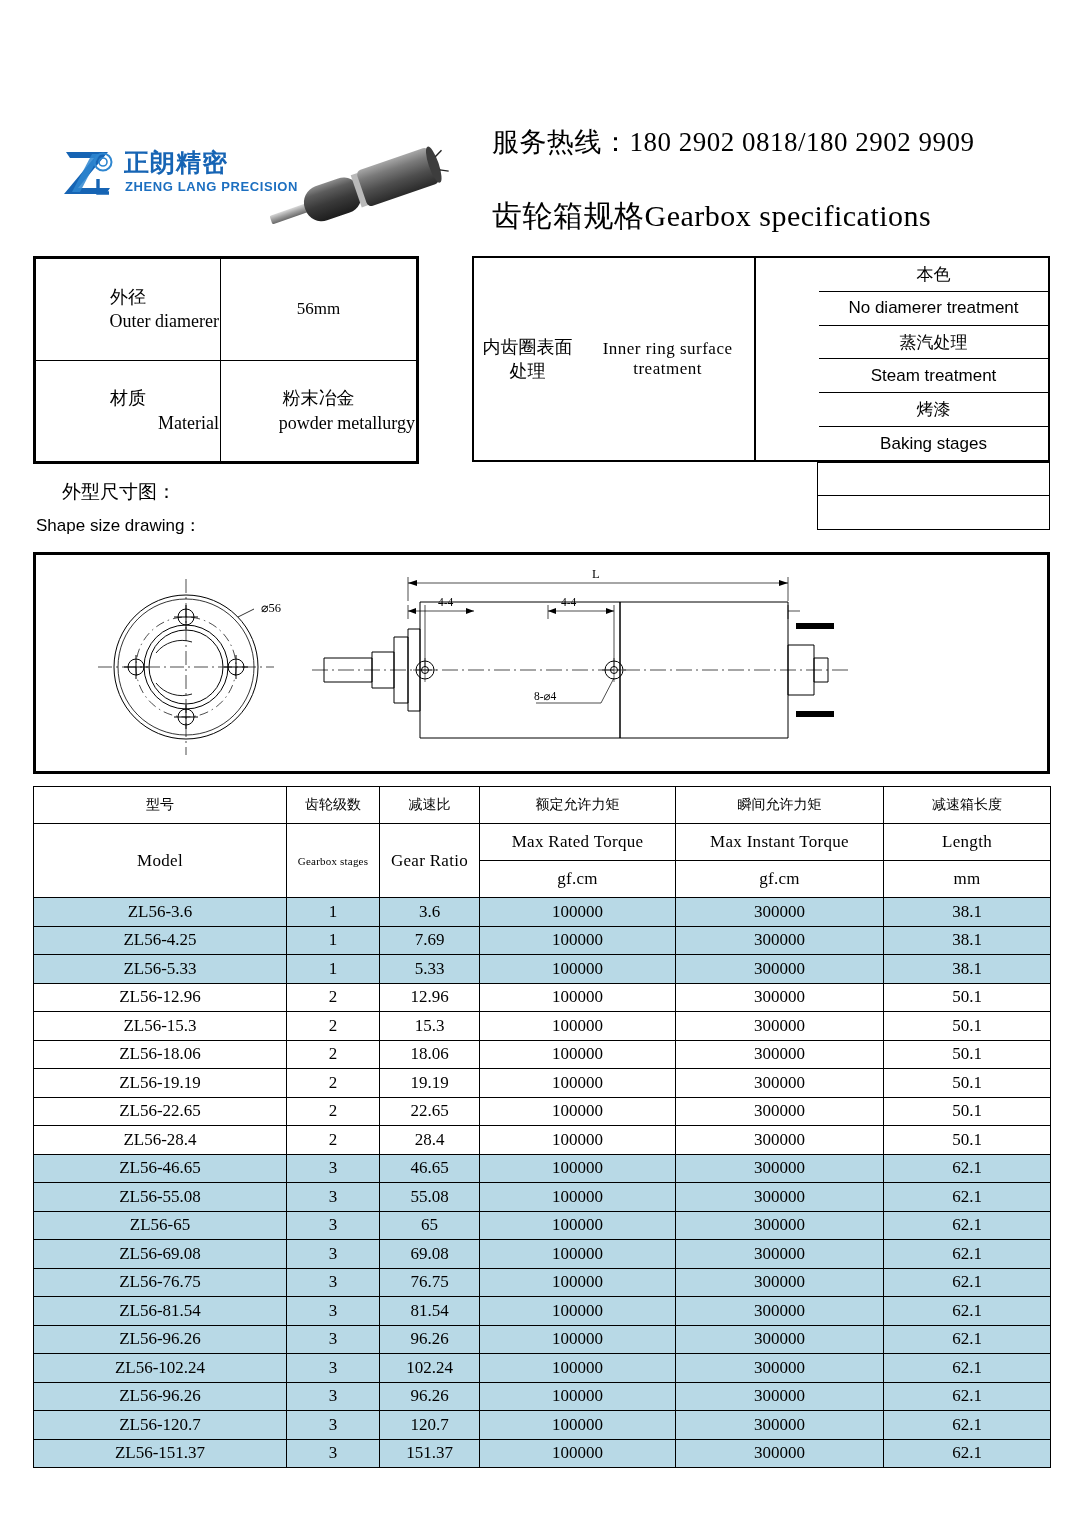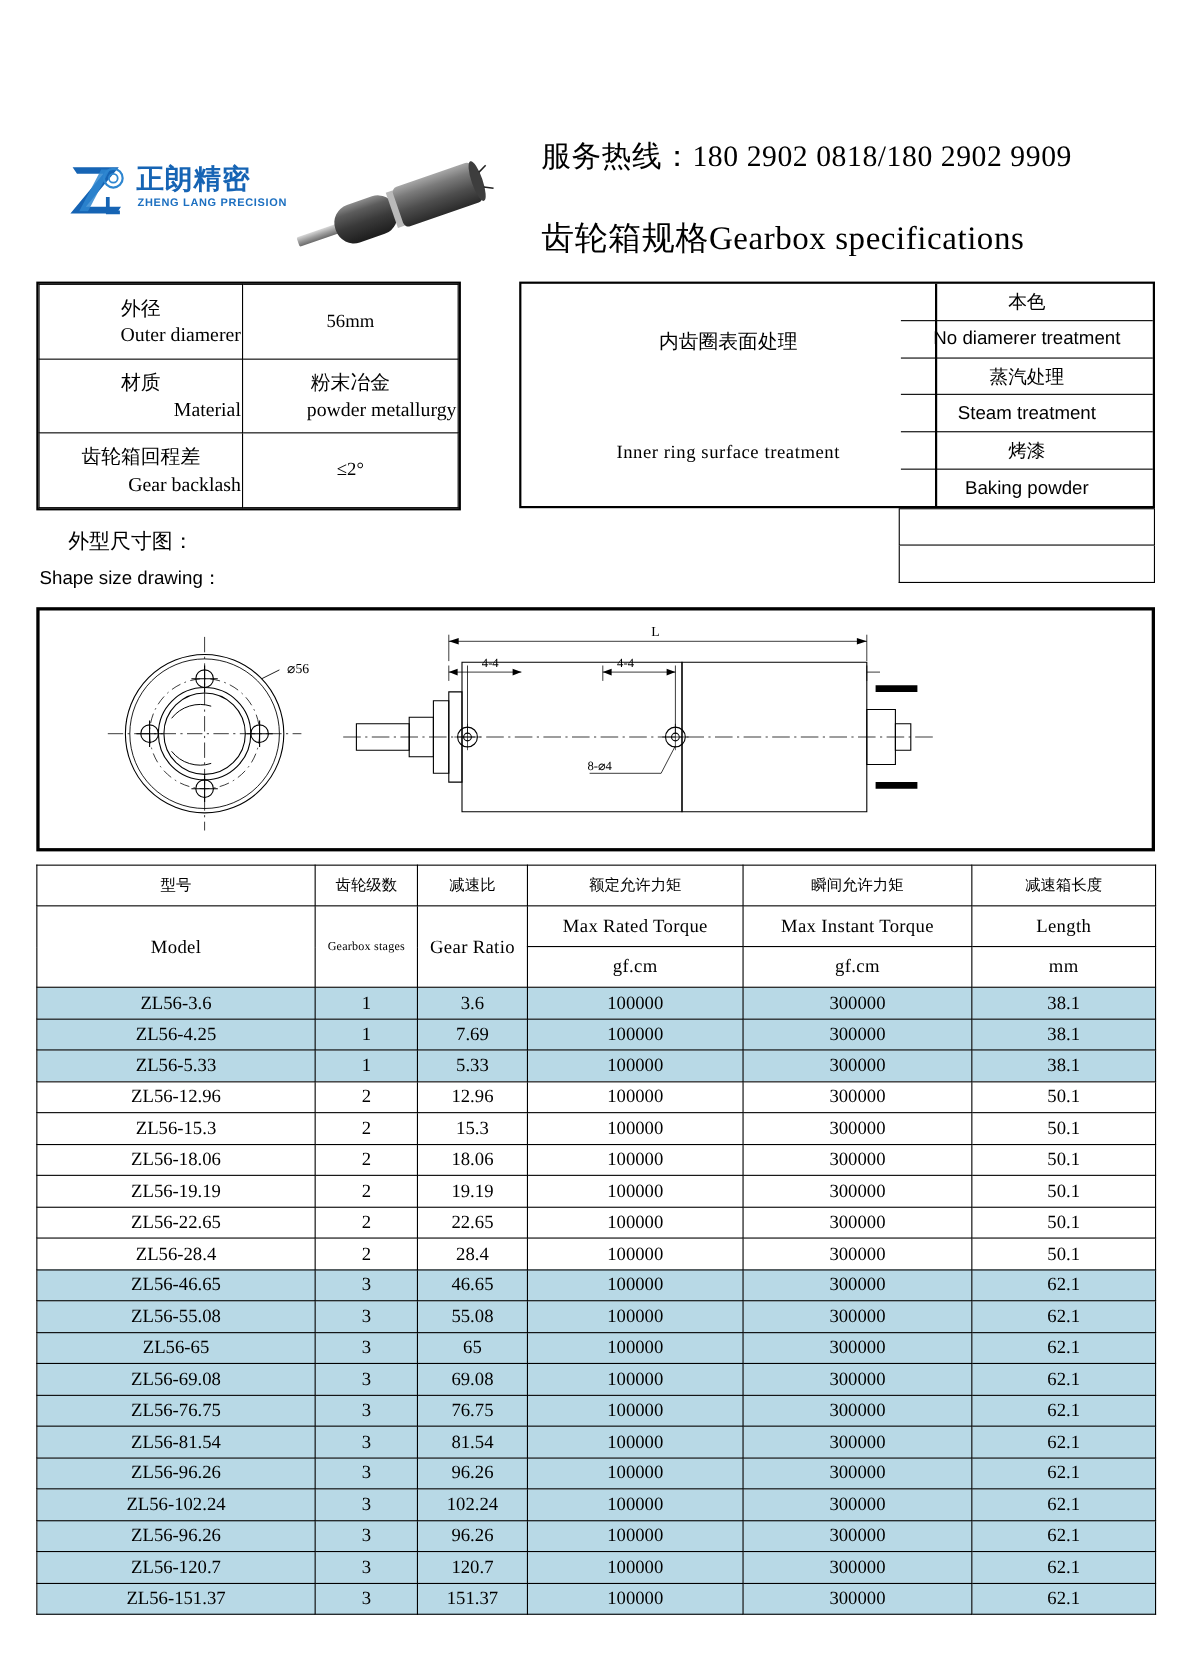--- a/index.html
+++ b/index.html
@@ -42,21 +42,21 @@
     letter-spacing: 1px;
     color: #1664b4;
     white-space: nowrap;
     text-align: right;
   }
   .logo-en {
     position: absolute;
     left: 63px; top: 33px;
     font-family: "Liberation Sans", sans-serif;
     font-weight: bold;
-    font-size: 10px;
+    font-size: 13px;
     letter-spacing: 0.6px;
     color: #1c6fc0;
     white-space: nowrap;
   }
 
   .photo {
     position: absolute;
     left: 252px; top: 142px;
     width: 216px; height: 96px;
   }
@@ -107,25 +107,25 @@
   .spec-right .outer {
     position: absolute;
     left: 0; top: 0;
     width: 578px; height: 206px;
     border: 2px solid #000;
     box-sizing: border-box;
   }
   .sr-leftcell {
     position: absolute;
     left: 0; top: 0;
-    width: 378px; height: 100%;
+    width: 282px; height: 100%;
     border-right: 2px solid #000;
     box-sizing: border-box;
     display: flex;
-    flex-direction: column;
+    flex-direction: row;
     justify-content: space-around;
     align-items: center;
     text-align: center;
   }
   .sr-leftcell .cn-lbl { font-size: 18px; }
   .sr-leftcell .en-lbl { font-size: 17px; letter-spacing: 0.5px; }
   .sr-rightcol {
     position: absolute;
     left: 345px; top: 0;
     right: 0; height: 100%;
@@ -278,44 +278,37 @@
     <tr>
       <td class="lbl two-line">
         <span class="l1">材质</span>
         <span class="l2">Material</span>
       </td>
       <td class="two-line">
         <span class="l1">粉末冶金</span>
         <span class="l2">powder metallurgy</span>
       </td>
     </tr>
-    <tr>
-      <td class="lbl two-line">
-        <span class="l1">齿轮箱回程差</span>
-        <span class="l2">Gear backlash</span>
-      </td>
-      <td>≤2°</td>
-    </tr>
   </tbody>
     </table>
 </div>
 
 <div class="spec-right">
   <div class="outer">
     <div class="sr-leftcell">
       <div class="cn-lbl">内齿圈表面处理</div>
       <div class="en-lbl">Inner ring surface treatment</div>
     </div>
     <div class="sr-rightcol">
       <div class="cell">本色</div>
       <div class="cell en">No diamerer treatment</div>
       <div class="cell">蒸汽处理</div>
       <div class="cell en">Steam treatment</div>
       <div class="cell">烤漆</div>
-      <div class="cell en">Baking powder</div>
+      <div class="cell en">Baking stages</div>
     </div>
   </div>
   <div class="sr-extra">
     <div class="erow"></div>
     <div class="erow"></div>
   </div>
 </div>
 
 <div class="shape-cn">外型尺寸图：</div>
 <div class="shape-en">Shape size drawing：</div>

